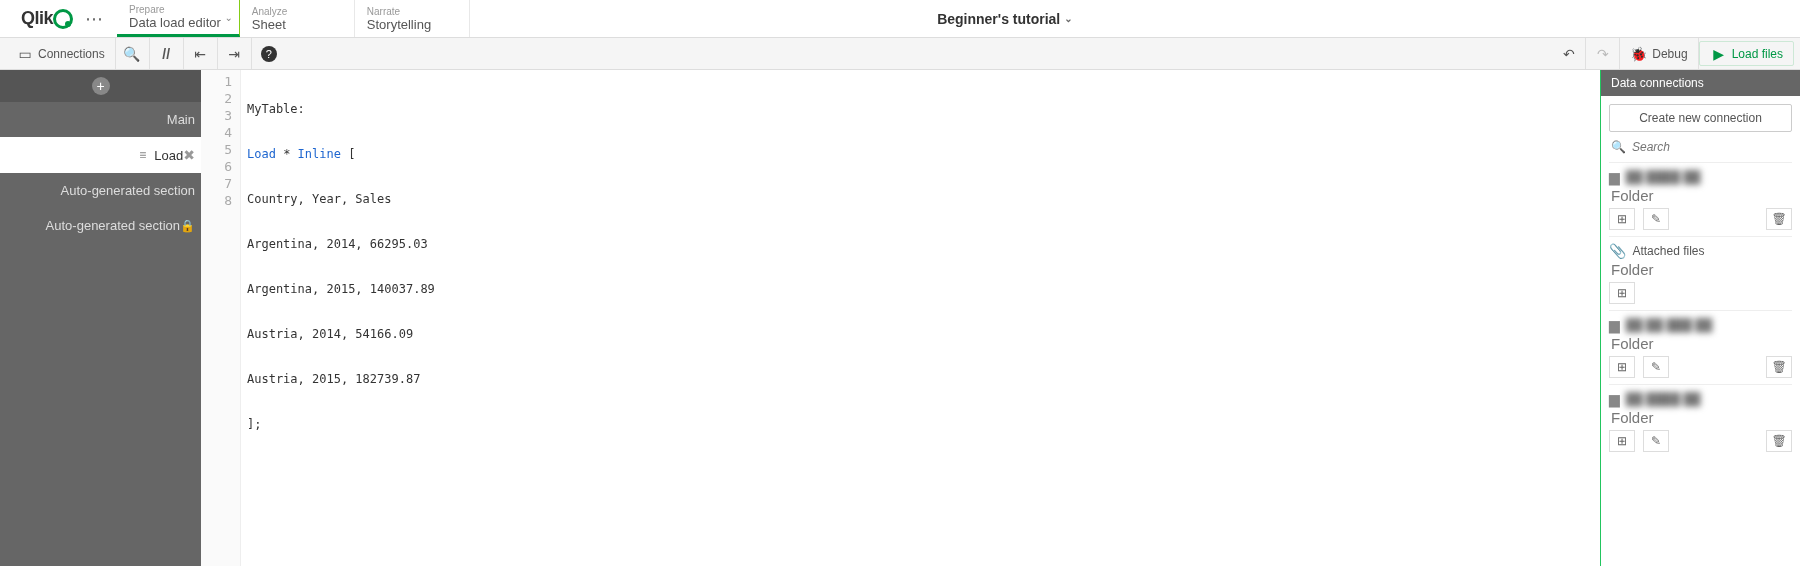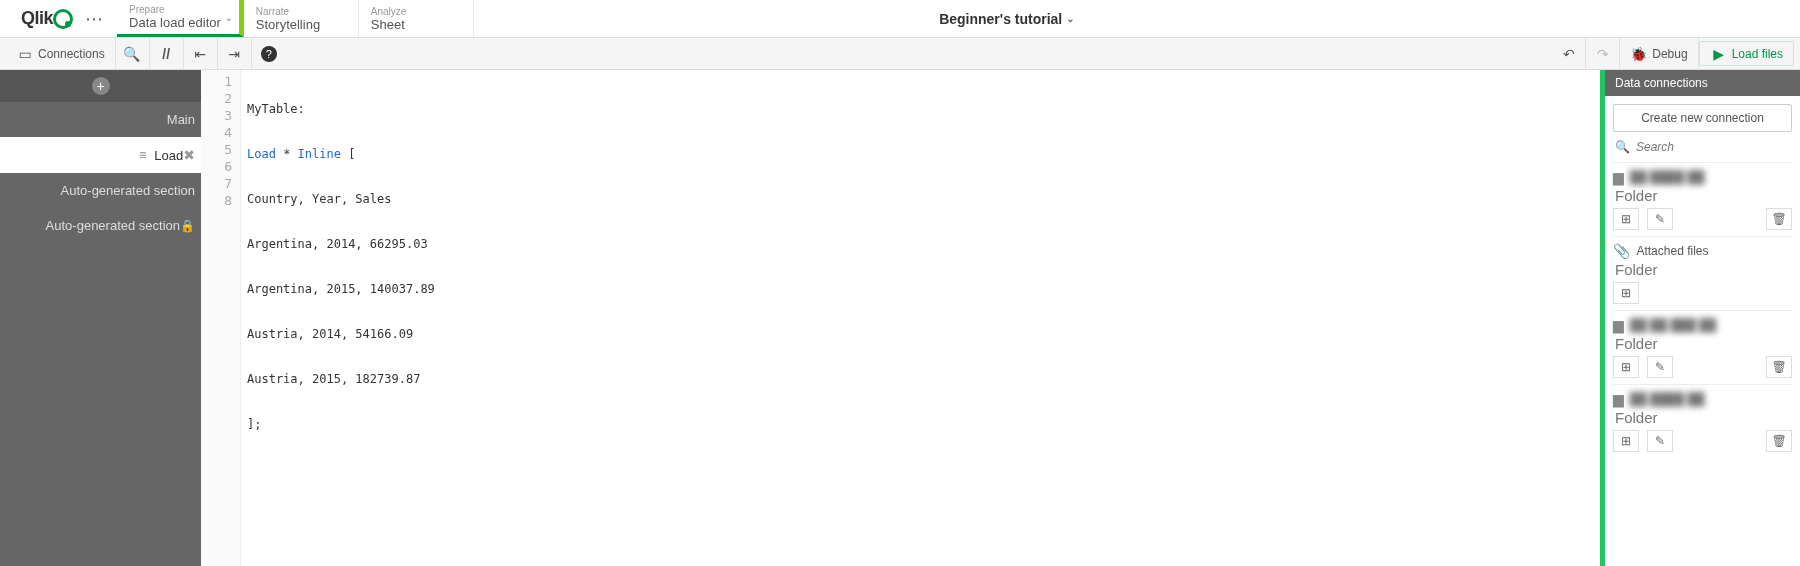--- a/index.html
+++ b/index.html
@@ -6,21 +6,21 @@
   body { font-family: Arial, Helvetica, sans-serif; background: #fff; color: #333; width:1800px; }
   
   .top-header { display:flex; align-items:stretch; height:38px; border-bottom:1px solid #ddd; background:#fff;padding-left:11px;}
   .logo-area { display:flex; align-items:center; padding:0 10px; gap:8px;}
   .qlik-logo { font-weight:bold; font-size:18px; color:#333; display:flex; align-items:center; letter-spacing:-0.5px;}
   .qlik-q { width:20px; height:20px; border:3px solid #009845; border-radius:50%; display:inline-block; position:relative;}
   .qlik-q::after { content:""; position:absolute; width:6px; height:6px; background:#009845; border-radius:50%; bottom:-1px; right:-1px;}
   .ellipsis { font-size:18px; color:#666; cursor:pointer; padding:0 4px;}
   .nav-tabs { display:flex; align-items:stretch;}
   .nav-tab { padding:4px 18px 4px 12px; border-right:1px solid #e8e8e8; display:flex; flex-direction:column; justify-content:center; cursor:pointer; min-width:115px; position:relative;}
-  .nav-tab.active { border-bottom:3px solid #009845; border-right:5px solid #84cc16;}
+  .nav-tab.active { border-bottom:3px solid #009845; border-right:1px solid #84cc16;}
   .nav-tab .small { font-size:10px; color:#999;}
   .nav-tab .main { font-size:13px; color:#555; font-weight:500;}
   .nav-tab .chev { position:absolute; right:6px; top:50%; transform:translateY(-50%); font-size:10px; color:#888;}
   .center-title { flex:1; display:flex; align-items:center; justify-content:center; gap:4px; font-size:14px; font-weight:bold; color:#333;}
   .center-title .chev-d { font-size:10px; color:#666;}
   .right-spacer { width:260px;}
   
   .toolbar2 { display:flex; align-items:center; height:32px; border-bottom:1px solid #ddd; background:#f5f5f5; padding:0 6px;}
   .tb-group { display:flex; align-items:center; height:100%;}
   .tb-btn { padding:0 10px; height:100%; display:flex; align-items:center; gap:4px; font-size:12px; color:#555; border-right:1px solid #e0e0e0; cursor:pointer;}
@@ -41,21 +41,21 @@
   .section-item .xicon { color:#999; font-size:14px;}
   .section-item .lock { color:#aaa; font-size:12px;}
   
   .editor-area { flex:1; display:flex; background:#fff;}
   .gutter { width:40px; background:#fafafa; border-right:1px solid #eee; text-align:right; padding:4px 8px 4px 4px; font-family:Consolas, monospace; font-size:13px; color:#aaa; user-select:none;}
   .gutter div { height:17px; }
   .code { flex:1; padding:4px 6px; font-family:Consolas, monospace; font-size:12px; color:#333; white-space:pre;}
   .code div { height:17px;}
   .kw-blue { color:#1e66d0;}
   
-  .right-panel { width:200px; background:#fff; border-left:5px solid #22c55e; font-size:12px; color:#555;}
+  .right-panel { width:200px; background:#fff; border-left:1px solid #22c55e; font-size:12px; color:#555;}
   .rp-hdr { background:#666666; color:#fff; padding:6px 10px; font-size:12px;}
   .rp-body { padding:8px;}
   .rp-btn { width:100%; border:1px solid #ccc; background:#fff; padding:6px; font-size:12px; color:#555; cursor:pointer; border-radius:2px;}
   .rp-search { display:flex; align-items:center; gap:6px; padding:8px 2px;}
   .rp-search input { border:none; outline:none; font-style:italic; color:#888; font-size:12px; width:100%;}
   .conn-item { border-top:1px solid #eee; padding:4px 0 6px;}
   .conn-item .row1 { display:flex; align-items:center; gap:6px; padding:2px 0;}
   .conn-item .folder-ico { color:#888; font-size:14px;}
   .conn-item .blur { filter:blur(3px); color:#777; font-size:12px;}
   .conn-item .sub { color:#777; font-size:15px; padding-left:2px;}
@@ -74,26 +74,26 @@
     </span>
     <span class="ellipsis">⋯</span>
   </div>
   <div class="nav-tabs">
     <div class="nav-tab active">
       <span class="small">Prepare</span>
       <span class="main">Data load editor</span>
       <span class="chev">⌄</span>
     </div>
     <div class="nav-tab">
+      <span class="small">Analyze</span>
+      <span class="main">Sheet</span>
+    </div>
+    <div class="nav-tab">
       <span class="small">Narrate</span>
       <span class="main">Storytelling</span>
-    </div>
-    <div class="nav-tab">
-      <span class="small">Analyze</span>
-      <span class="main">Sheet</span>
     </div>
   </div>
   <div class="center-title">
     <span>Beginner's tutorial</span>
     <span class="chev-d">⌄</span>
   </div>
   <div class="right-spacer"></div>
 </div>
 
 <div class="toolbar2">

